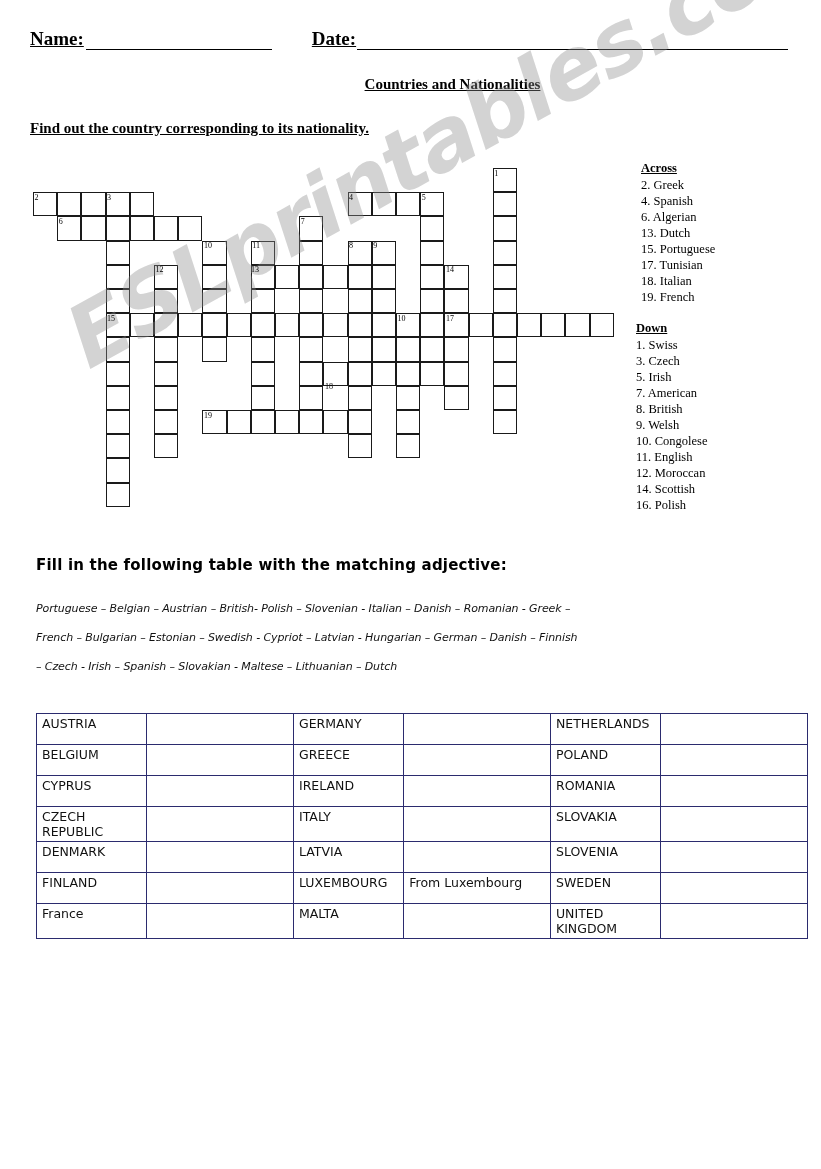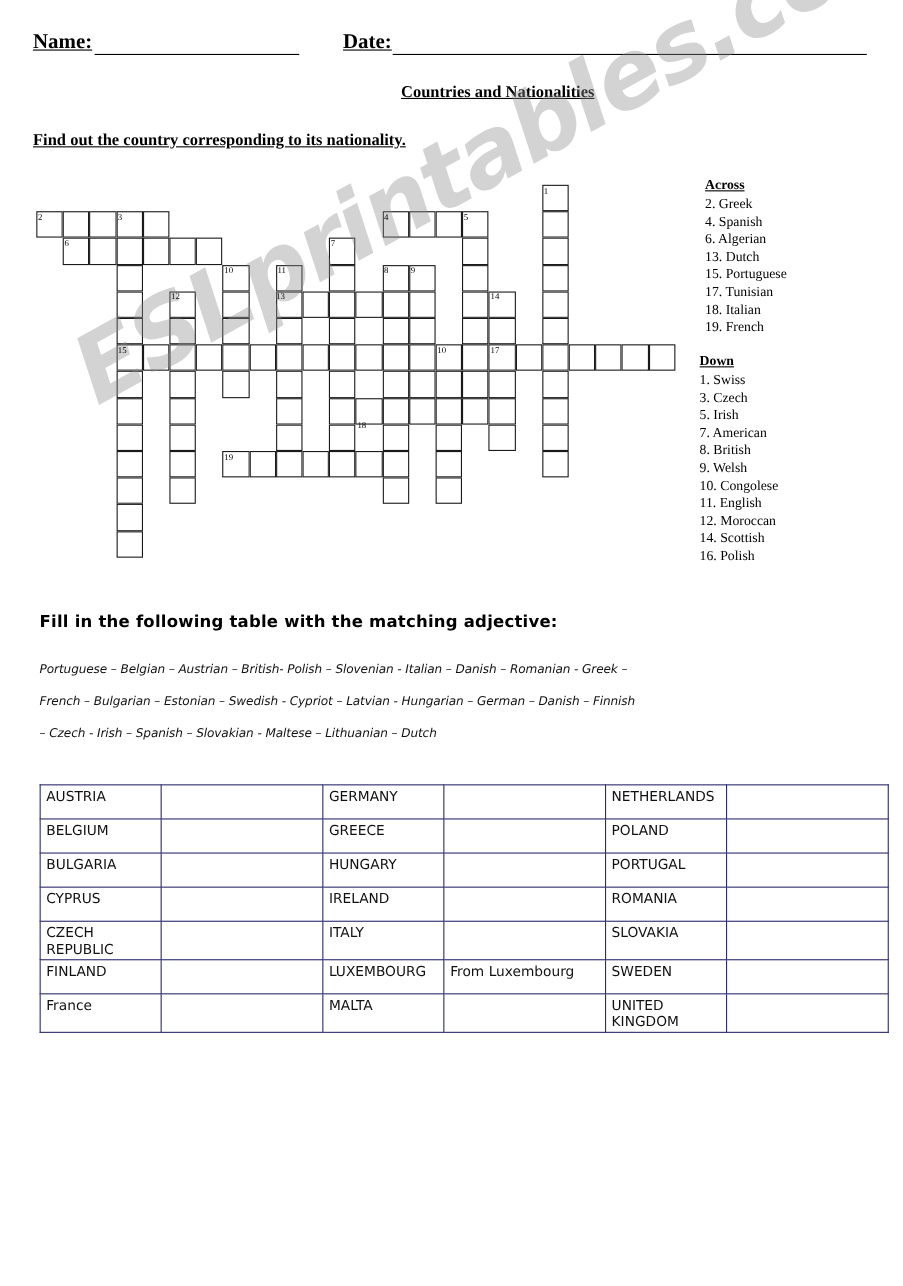--- a/index.html
+++ b/index.html
@@ -381,41 +381,41 @@
       </tr>
       <tr>
         <td class="col-country">BELGIUM</td>
         <td class="col-answer"></td>
         <td class="col-country">GREECE</td>
         <td class="col-answer"></td>
         <td class="col-country">POLAND</td>
         <td class="col-answer"></td>
       </tr>
       <tr>
-        <td class="col-country">BULGARIA</td>
-        <td class="col-answer"></td>
-        <td class="col-country">HUNGARY</td>
-        <td class="col-answer"></td>
-        <td class="col-country">PORTUGAL</td>
-        <td class="col-answer"></td>
-      </tr>
-      <tr>
         <td class="col-country">CYPRUS</td>
         <td class="col-answer"></td>
         <td class="col-country">IRELAND</td>
         <td class="col-answer"></td>
         <td class="col-country">ROMANIA</td>
         <td class="col-answer"></td>
       </tr>
       <tr class="tall-row">
         <td class="col-country">CZECH REPUBLIC</td>
         <td class="col-answer"></td>
         <td class="col-country">ITALY</td>
         <td class="col-answer"></td>
         <td class="col-country">SLOVAKIA</td>
+        <td class="col-answer"></td>
+      </tr>
+      <tr>
+        <td class="col-country">DENMARK</td>
+        <td class="col-answer"></td>
+        <td class="col-country">LATVIA</td>
+        <td class="col-answer"></td>
+        <td class="col-country">SLOVENIA</td>
         <td class="col-answer"></td>
       </tr>
       <tr>
         <td class="col-country">FINLAND</td>
         <td class="col-answer"></td>
         <td class="col-country">LUXEMBOURG</td>
         <td class="col-answer">From Luxembourg</td>
         <td class="col-country">SWEDEN</td>
         <td class="col-answer"></td>
       </tr>

